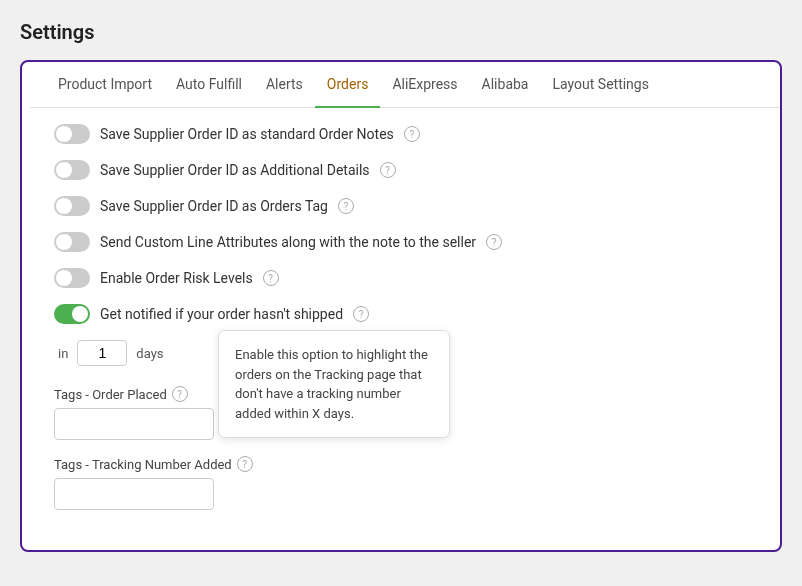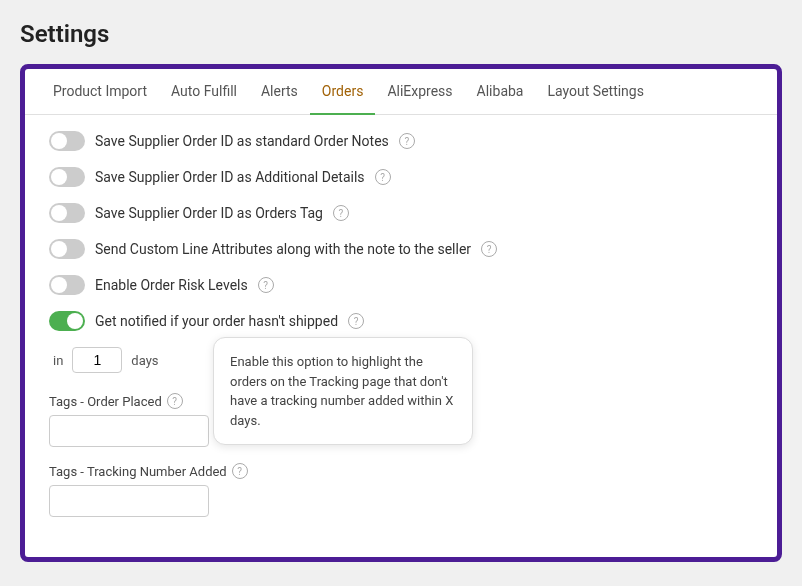--- a/index.html
+++ b/index.html
@@ -6,30 +6,31 @@
     body {
       background: #f0f0f0;
       font-family: -apple-system, BlinkMacSystemFont, 'Segoe UI', Roboto, sans-serif;
       font-size: 14px;
       color: #333;
       padding: 20px;
       width: 802px;
       min-height: 586px;
     }
     .page-title {
-      font-size: 24px;
+      font-size: 20px;
       font-weight: 600;
       margin-bottom: 16px;
       color: #222;
     }
     .settings-card {
       background: #fff;
       border-radius: 8px;
-      border: 5px solid #4c1d95;
+      border: 2px solid #4c1d95;
       overflow: visible;
+      padding-left: 8px;
     }
     .tabs {
       display: flex;
       border-bottom: 1px solid #e0e0e0;
       padding: 0 16px;
     }
     .tab {
       padding: 14px 12px;
       cursor: pointer;
       font-size: 14px;
@@ -114,23 +115,23 @@
       padding: 4px 8px;
       font-size: 14px;
       text-align: center;
     }
     .tooltip-box {
       position: absolute;
       left: 160px;
       top: -10px;
       background: #fff;
       border: 1px solid #ddd;
-      border-radius: 12px;
+      border-radius: 6px;
       padding: 14px 16px;
-      width: 260px;
+      width: 232px;
       font-size: 13px;
       color: #444;
       line-height: 1.5;
       box-shadow: 0 2px 8px rgba(0,0,0,0.1);
       z-index: 10;
     }
     .tag-section {
       margin-bottom: 16px;
     }
     .tag-label {

